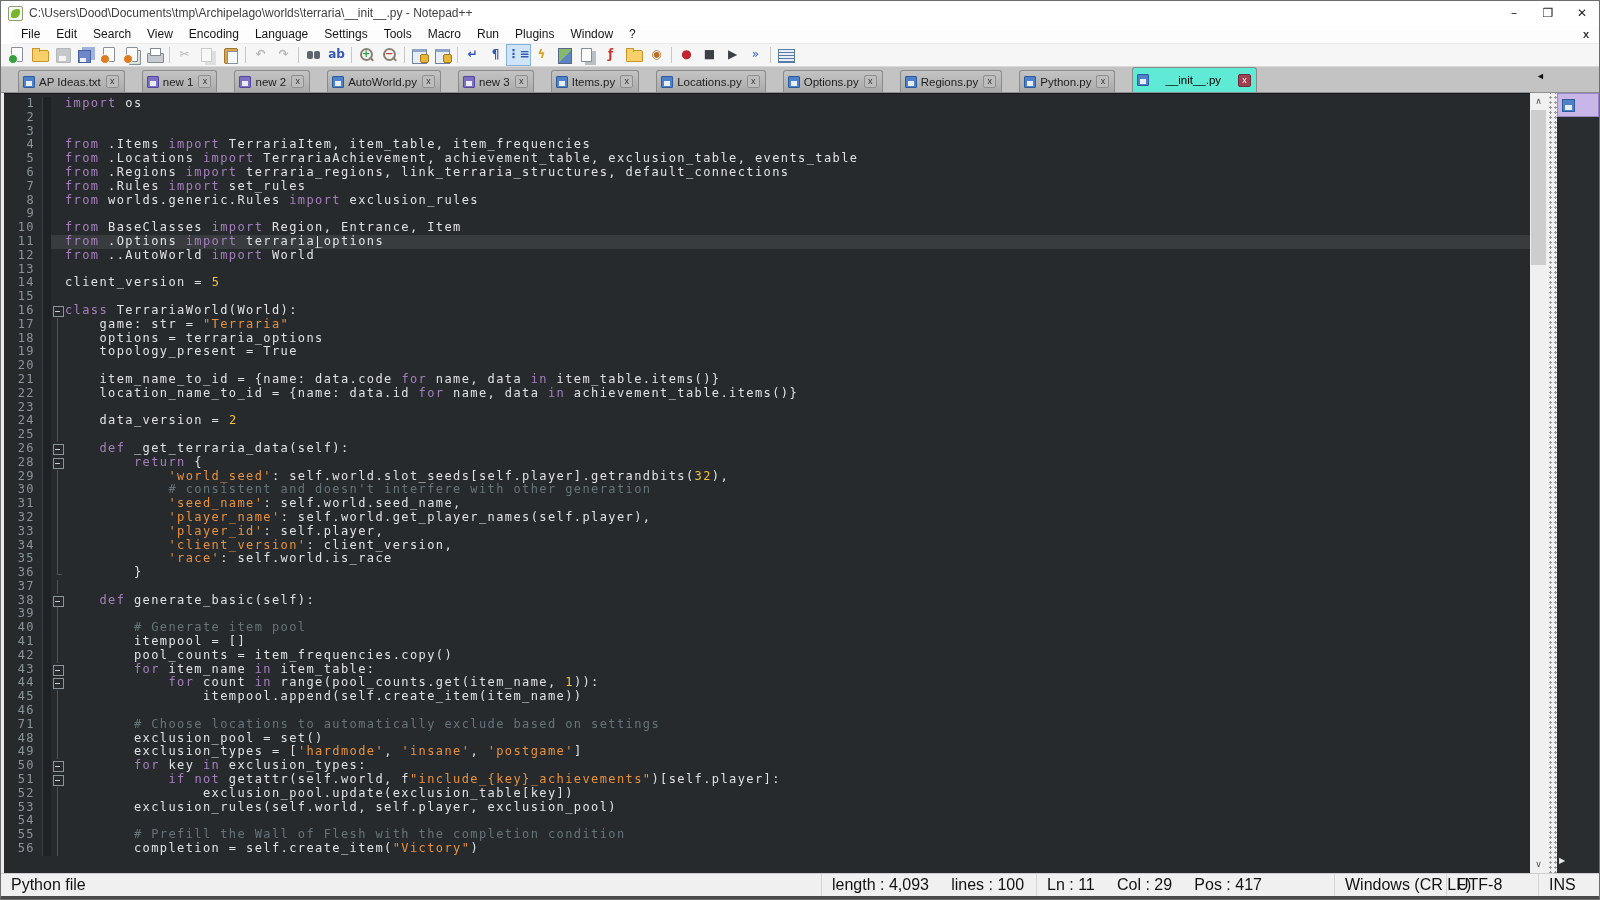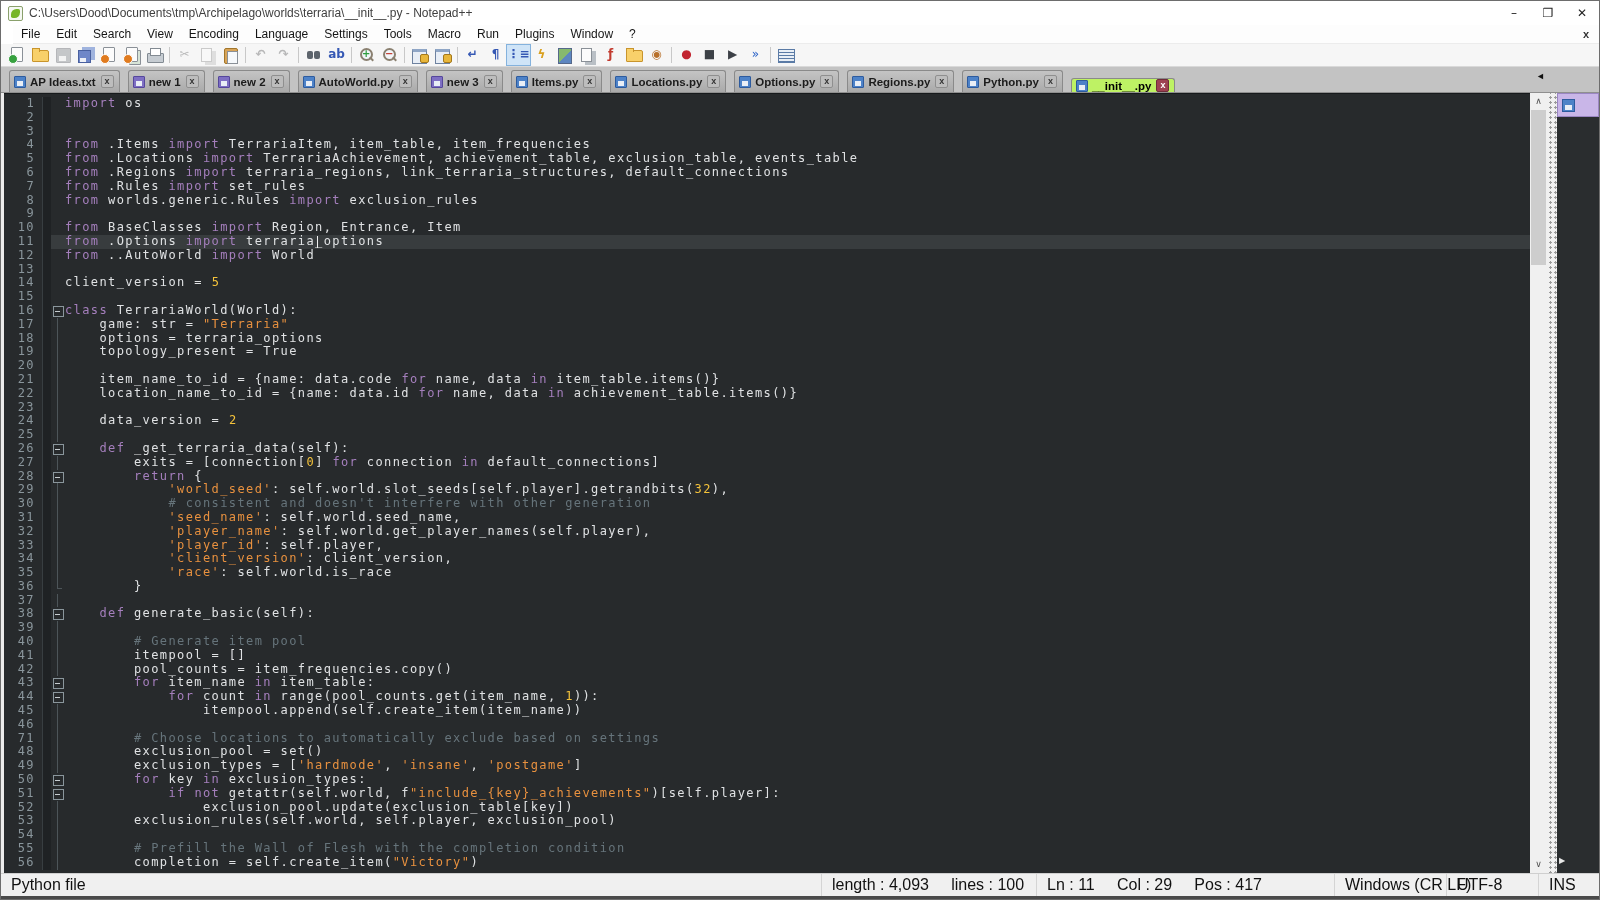--- a/index.html
+++ b/index.html
@@ -77,24 +77,24 @@
         background:#e8b63a; border:1px solid #a3781c; border-radius:2px; }
   .i-map::before { content:""; position:absolute; left:5px; top:3px; width:12px; height:14px;
         background:linear-gradient(135deg,#86b96e 50%,#5d86c0 50%); border:1px solid #55688a; }
   .i-grid::before { content:""; position:absolute; left:4px; top:4px; width:15px; height:12px;
         background:repeating-linear-gradient(#e9eff6 0 2px,#5b7ba6 2px 3px); border:1px solid #5b7ba6; }
   .gl { font-weight:bold; }
 
   
   .tabbar { height:26px; background:#c3c3c3; display:flex; align-items:flex-end; flex:none;
             position:relative; border-bottom:1px solid #8f8f8f; }
-  .tab { height:22px; display:flex; align-items:center; padding:0 5px 0 4px; margin-left:8px;
+  .tab { height:22px; display:flex; align-items:center; padding:0 5px 0 4px; margin-left:17px;
          background:linear-gradient(#c4c4c4,#aaaaaa); border:1px solid #8a8a8a; border-bottom:none;
-         border-radius:3px 3px 0 0; font-size:11.5px; color:#1c1c1c; white-space:nowrap;font-weight:bold; }
-  .tab.active { height:14px; background:#bef264; color:#000; }
+         border-radius:3px 3px 0 0; font-size:11.5px; color:#1c1c1c; white-space:nowrap; }
+  .tab.active { height:25px; background:#5eead4; color:#000;gap:12px; }
   .tab-floppy { width:12px; height:12px; border-radius:1px; margin-right:4px; position:relative; flex:none; }
   .tab-floppy.saved { background:#4d82c8; border:1px solid #2d5b9e; }
   .tab-floppy.edited { background:#7e6fc3; border:1px solid #55479c; }
   .tab-floppy::after { content:""; position:absolute; left:2px; bottom:1px; width:6px; height:5px; background:#e9eef6; }
   .tab-close { width:13px; height:13px; margin-left:5px; background:#bdbdbd; border:1px solid #8f8f8f;
          border-radius:2px; font-size:9px; line-height:11px; text-align:center; color:#333; flex:none; }
   .tab.active .tab-close { background:#9e4252; border-color:#702c3a; color:#fff; }
   .tab-scroll-left { position:absolute; right:54px; top:4px; font-size:9px; color:#111; }
 
   
@@ -305,21 +305,20 @@
           <div class="codeline"><span class="ln">17</span><span class="bm"></span><span class="fold l"></span><span class="txt"><span class="seg-d">    game: str = </span><span class="seg-s">"Terraria"</span></span></div>
           <div class="codeline"><span class="ln">18</span><span class="bm"></span><span class="fold l"></span><span class="txt"><span class="seg-d">    options = terraria_options</span></span></div>
           <div class="codeline"><span class="ln">19</span><span class="bm"></span><span class="fold l"></span><span class="txt"><span class="seg-d">    topology_present = True</span></span></div>
           <div class="codeline"><span class="ln">20</span><span class="bm"></span><span class="fold l"></span><span class="txt"></span></div>
           <div class="codeline"><span class="ln">21</span><span class="bm"></span><span class="fold l"></span><span class="txt"><span class="seg-d">    item_name_to_id = {name: data.code </span><span class="seg-k">for</span><span class="seg-d"> name, data </span><span class="seg-k">in</span><span class="seg-d"> item_table.items()}</span></span></div>
           <div class="codeline"><span class="ln">22</span><span class="bm"></span><span class="fold l"></span><span class="txt"><span class="seg-d">    location_name_to_id = {name: data.id </span><span class="seg-k">for</span><span class="seg-d"> name, data </span><span class="seg-k">in</span><span class="seg-d"> achievement_table.items()}</span></span></div>
           <div class="codeline"><span class="ln">23</span><span class="bm"></span><span class="fold l"></span><span class="txt"></span></div>
           <div class="codeline"><span class="ln">24</span><span class="bm"></span><span class="fold l"></span><span class="txt"><span class="seg-d">    data_version = </span><span class="seg-n">2</span></span></div>
           <div class="codeline"><span class="ln">25</span><span class="bm"></span><span class="fold l"></span><span class="txt"></span></div>
           <div class="codeline"><span class="ln">26</span><span class="bm"></span><span class="fold s"></span><span class="txt"><span class="seg-d">    </span><span class="seg-k">def</span><span class="seg-d"> _get_terraria_data(self):</span></span></div>
-          <div class="codeline"><span class="ln">27</span><span class="bm"></span><span class="fold l"></span><span class="txt"><span class="seg-d">        exits = [connection[</span><span class="seg-n">0</span><span class="seg-d">] </span><span class="seg-k">for</span><span class="seg-d"> connection </span><span class="seg-k">in</span><span class="seg-d"> default_connections]</span></span></div>
           <div class="codeline"><span class="ln">28</span><span class="bm"></span><span class="fold s"></span><span class="txt"><span class="seg-d">        </span><span class="seg-k">return</span><span class="seg-d"> {</span></span></div>
           <div class="codeline"><span class="ln">29</span><span class="bm"></span><span class="fold l"></span><span class="txt"><span class="seg-d">            </span><span class="seg-s">'world_seed'</span><span class="seg-d">: self.world.slot_seeds[self.player].getrandbits(</span><span class="seg-n">32</span><span class="seg-d">),</span></span></div>
           <div class="codeline"><span class="ln">30</span><span class="bm"></span><span class="fold l"></span><span class="txt"><span class="seg-d">            </span><span class="seg-c"># consistent and doesn't interfere with other generation</span></span></div>
           <div class="codeline"><span class="ln">31</span><span class="bm"></span><span class="fold l"></span><span class="txt"><span class="seg-d">            </span><span class="seg-s">'seed_name'</span><span class="seg-d">: self.world.seed_name,</span></span></div>
           <div class="codeline"><span class="ln">32</span><span class="bm"></span><span class="fold l"></span><span class="txt"><span class="seg-d">            </span><span class="seg-s">'player_name'</span><span class="seg-d">: self.world.get_player_names(self.player),</span></span></div>
           <div class="codeline"><span class="ln">33</span><span class="bm"></span><span class="fold l"></span><span class="txt"><span class="seg-d">            </span><span class="seg-s">'player_id'</span><span class="seg-d">: self.player,</span></span></div>
           <div class="codeline"><span class="ln">34</span><span class="bm"></span><span class="fold l"></span><span class="txt"><span class="seg-d">            </span><span class="seg-s">'client_version'</span><span class="seg-d">: client_version,</span></span></div>
           <div class="codeline"><span class="ln">35</span><span class="bm"></span><span class="fold l"></span><span class="txt"><span class="seg-d">            </span><span class="seg-s">'race'</span><span class="seg-d">: self.world.is_race</span></span></div>
           <div class="codeline"><span class="ln">36</span><span class="bm"></span><span class="fold e"></span><span class="txt"><span class="seg-d">        }</span></span></div>
           <div class="codeline"><span class="ln">37</span><span class="bm"></span><span class="fold l"></span><span class="txt"></span></div>

